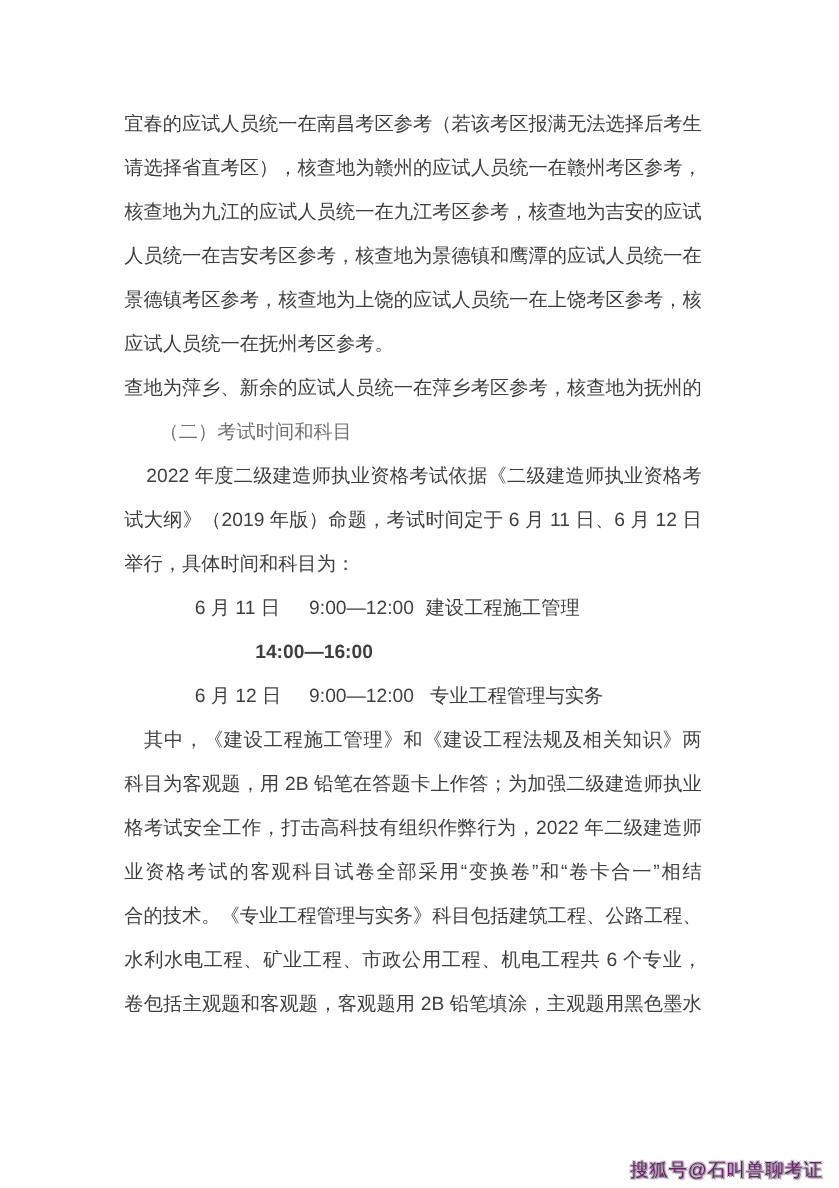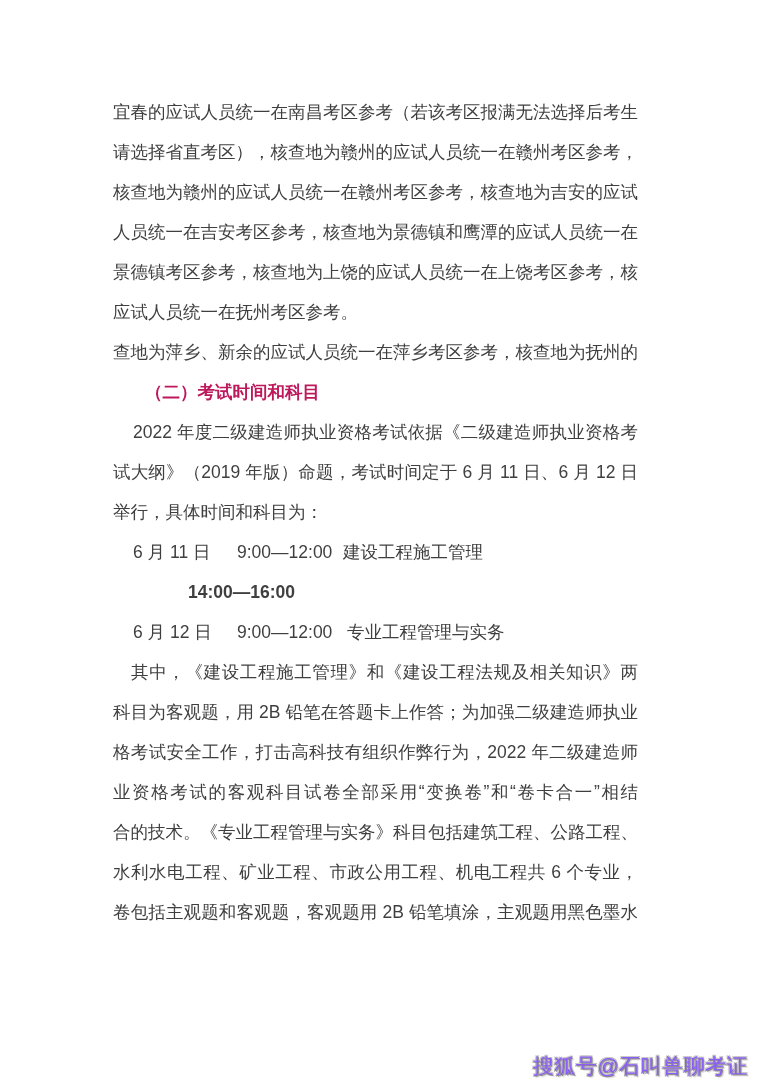--- a/index.html
+++ b/index.html
@@ -28,65 +28,66 @@
     white-space: nowrap;
     text-align: left;
   }
   .line.just {
     white-space: normal;
     text-align: justify;
     text-align-last: justify;
     overflow: hidden;
   }
   .line.head {
-    font-weight: 700;
+    font-weight: 400;
     text-indent: 32px;
-    color: #be185d;
+    color: #737373;
   }
   .line.ind20 { text-indent: 20px; }
   .line.ind18 { text-indent: 18px; }
   .line.sched { position: relative; }
   .sched span {
     position: absolute;
     top: 0;
     line-height: 40px;
     white-space: nowrap;
+    margin-left: 44px;
   }
   .r0 .s-date { left: 20px; }
   .r0 .s-time { left: 124px; }
   .r0 .s-subj { left: 230px; }
   .r1 .s-time { left: 75px; font-weight: bold; }
   .r1 .s-subj { left: 194px; }
   .r2 .s-date { left: 20px; }
   .r2 .s-time { left: 124px; }
   .r2 .s-subj { left: 234px; }
   .watermark {
     position: absolute;
     top: 1052px;
     right: 15px;
-    font-size: 21px;
+    font-size: 17px;
     letter-spacing: 0.5px;
-    color: #8b5cf6;
+    color: #701a75;
     text-shadow:
       1px 1px 0 #8f8f8f,
       -1px -1px 0 #c9c9c9,
       1px -1px 0 #bdbdbd,
       -1px 1px 0 #aeaeae,
       2px 2px 1px #d8d8d8;
     white-space: nowrap;
   }
 </style>
 </head>
 <body>
 
 <div class="page-text">
 
   <div class="line just">宜春的应试人员统一在南昌考区参考（若该考区报满无法选择后考生</div>
   <div class="line just">请选择省直考区），核查地为赣州的应试人员统一在赣州考区参考，</div>
-  <div class="line just">核查地为赣州的应试人员统一在赣州考区参考，核查地为吉安的应试</div>
+  <div class="line just">核查地为九江的应试人员统一在九江考区参考，核查地为吉安的应试</div>
   <div class="line just">人员统一在吉安考区参考，核查地为景德镇和鹰潭的应试人员统一在</div>
   <div class="line just">景德镇考区参考，核查地为上饶的应试人员统一在上饶考区参考，核</div>
   <div class="line">应试人员统一在抚州考区参考。</div>
   <div class="line just">查地为萍乡、新余的应试人员统一在萍乡考区参考，核查地为抚州的</div>
 
   <div class="line head">（二）考试时间和科目</div>
 
   <div class="line just ind20">2022 年度二级建造师执业资格考试依据《二级建造师执业资格考</div>
   <div class="line just">试大纲》（2019 年版）命题，考试时间定于 6 月 11 日、6 月 12 日</div>
   <div class="line">举行，具体时间和科目为：</div>

